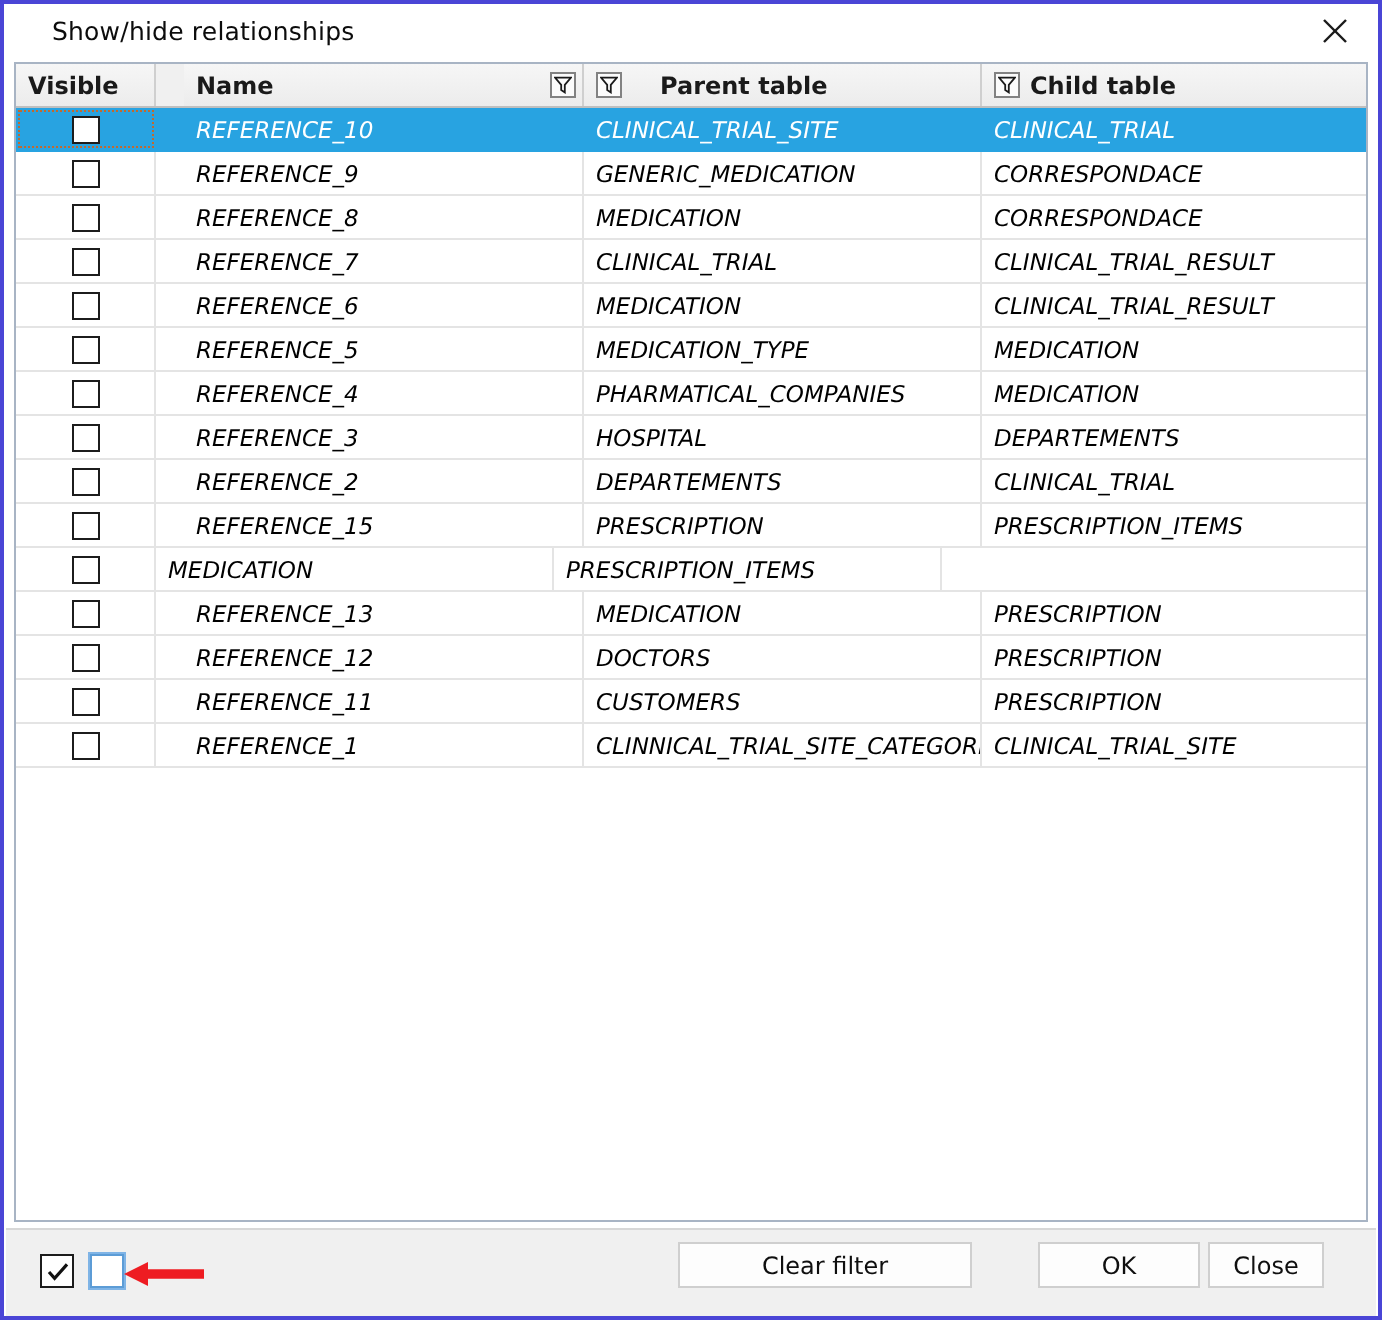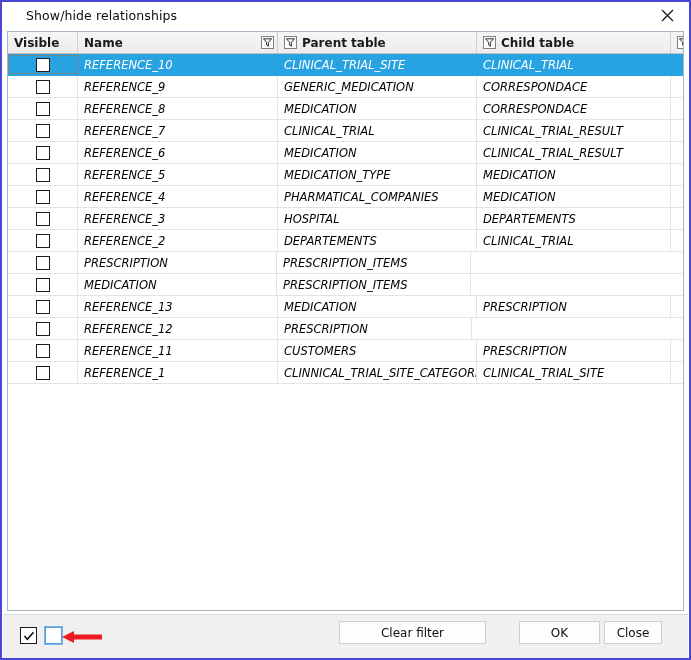--- a/index.html
+++ b/index.html
@@ -154,22 +154,22 @@
     width: 14px;
     height: 14px;
     box-sizing: border-box;
     border: 1px solid #1c1c1c;
     background: #ffffff;
     display: inline-block;
   }
 
   
   .c-vis   { width: 70px;  flex: 0 0 70px; gap: 44px; }
-  .c-name  { width: 200px; flex: 0 0 200px; }
-  .c-par   { width: 199px; flex: 0 0 199px; }
+  .c-name  { width: 200px; flex: 0 0 200px; margin-left: 14px; }
+  .c-par   { width: 199px; flex: 0 0 199px; gap: 14px; }
   .c-chi   { width: 194px; flex: 0 0 194px; }
   .c-pad   { width: 12px;  flex: 1 1 auto; }
 
   
   #footer {
     position: absolute;
     left: 1px;
     top: 612px;
     width: 685px;
     height: 45px;
@@ -363,20 +363,21 @@
           </div>
           <div class="cell c-name">REFERENCE_2</div>
           <div class="cell c-par">DEPARTEMENTS</div>
           <div class="cell c-chi">CLINICAL_TRIAL</div>
           <div class="cell c-pad last"></div>
         </div>
         <div class="row">
           <div class="cell chk c-vis">
             <span class="cbx"></span>
           </div>
+          <div class="cell c-name">REFERENCE_15</div>
           <div class="cell c-par">PRESCRIPTION</div>
           <div class="cell c-chi">PRESCRIPTION_ITEMS</div>
           <div class="cell c-pad last"></div>
         </div>
         <div class="row">
           <div class="cell chk c-vis">
             <span class="cbx"></span>
           </div>
           <div class="cell c-par">MEDICATION</div>
           <div class="cell c-chi">PRESCRIPTION_ITEMS</div>
@@ -389,20 +390,21 @@
           <div class="cell c-name">REFERENCE_13</div>
           <div class="cell c-par">MEDICATION</div>
           <div class="cell c-chi">PRESCRIPTION</div>
           <div class="cell c-pad last"></div>
         </div>
         <div class="row">
           <div class="cell chk c-vis">
             <span class="cbx"></span>
           </div>
           <div class="cell c-name">REFERENCE_12</div>
+          <div class="cell c-par">DOCTORS</div>
           <div class="cell c-chi">PRESCRIPTION</div>
           <div class="cell c-pad last"></div>
         </div>
         <div class="row">
           <div class="cell chk c-vis">
             <span class="cbx"></span>
           </div>
           <div class="cell c-name">REFERENCE_11</div>
           <div class="cell c-par">CUSTOMERS</div>
           <div class="cell c-chi">PRESCRIPTION</div>

